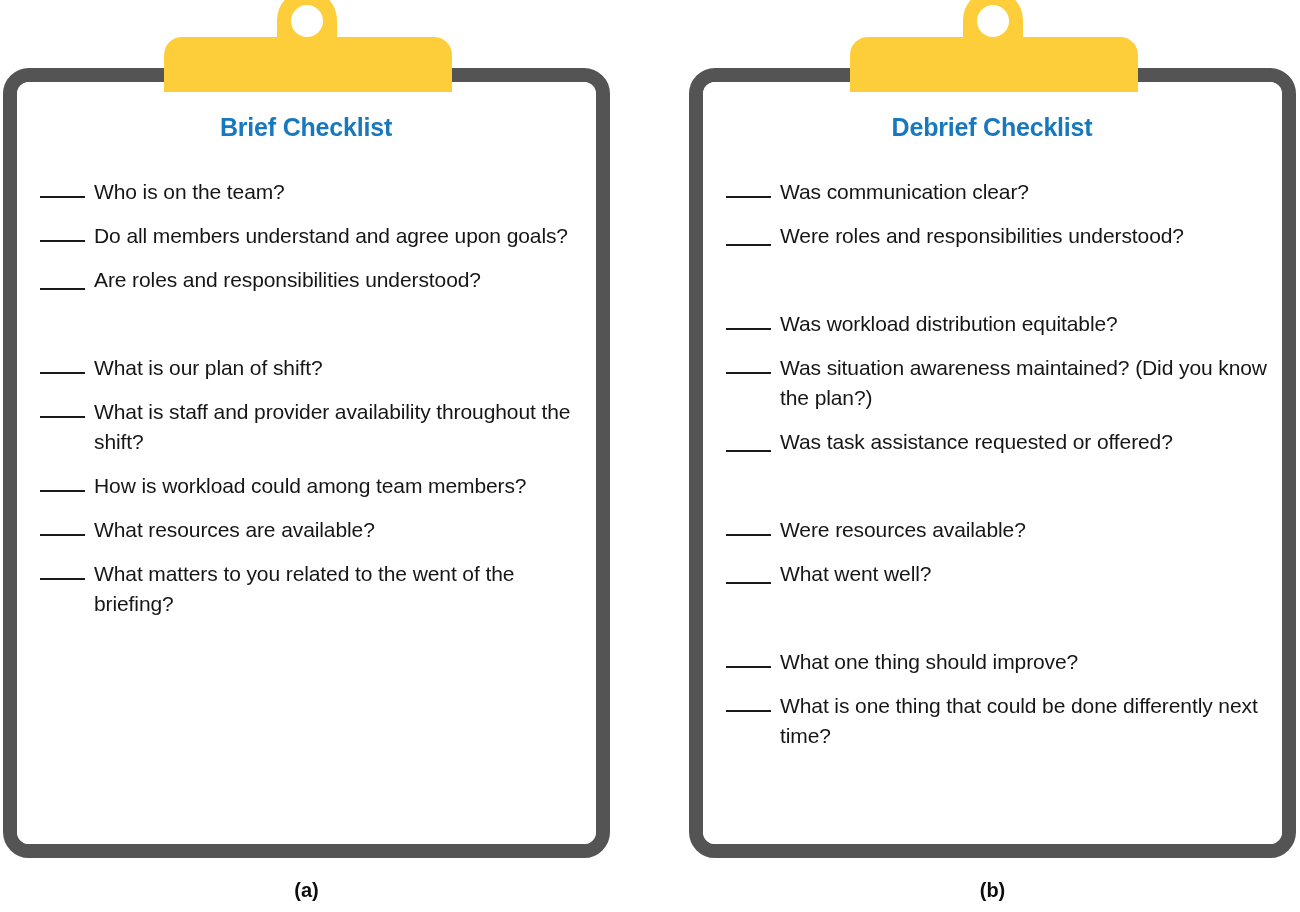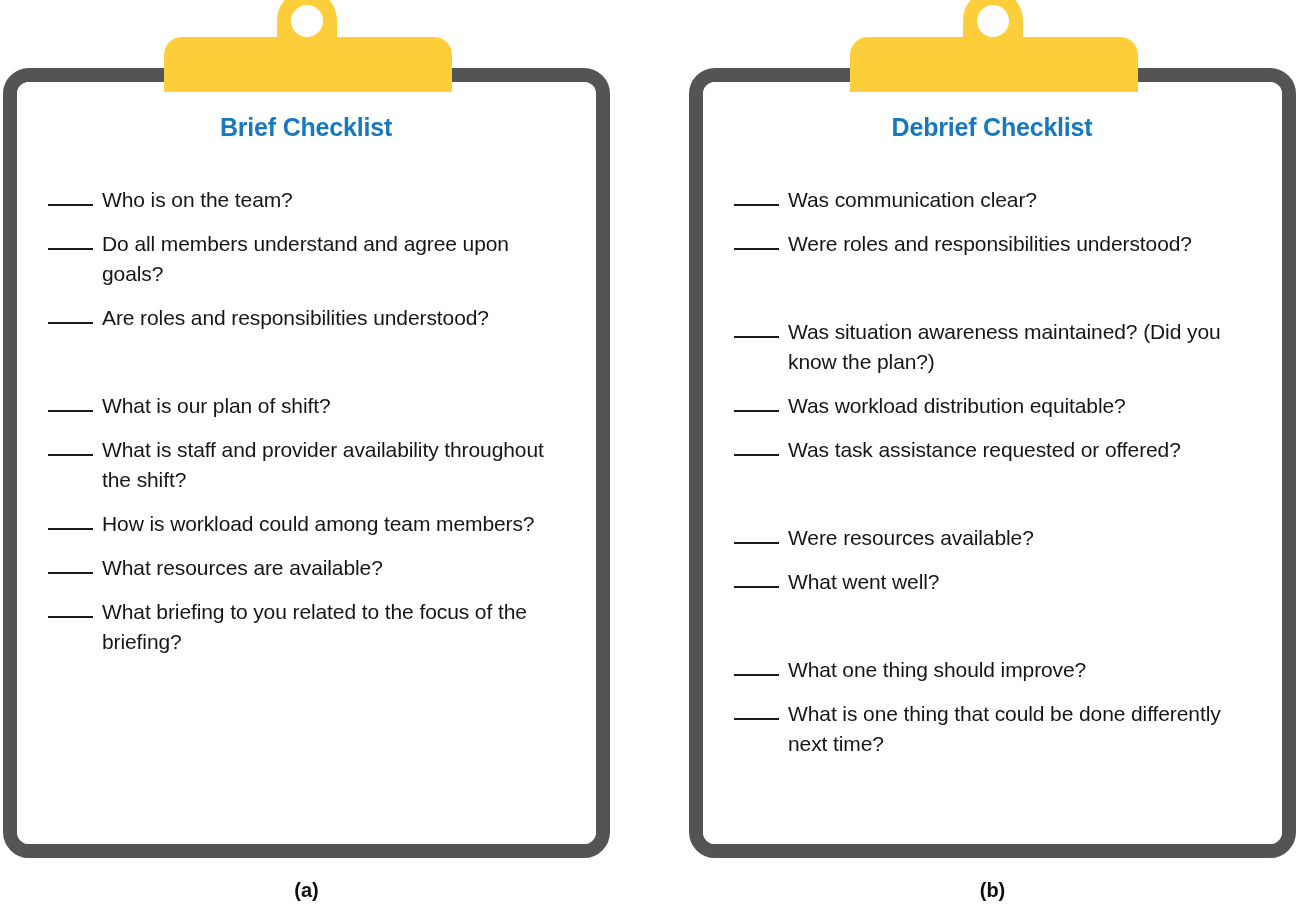--- a/index.html
+++ b/index.html
@@ -84,35 +84,36 @@
     font-size: 25px;
     font-weight: bold;
     letter-spacing: -0.2px;
     margin: 20px 0 0 0;
     padding: 0;
     line-height: 30px;
   }
 
   ul.checklist {
     list-style: none;
-    margin: 17px;
+    margin: 9px;
     padding: 0;
     position: absolute;
     left: 14px;
     right: 4px;
     top: 76px;
   }
   ul.checklist li {
     display: flex;
     align-items: flex-start;
     margin: 0 0 14px 0;
     padding: 0;
   }
   ul.checklist li.gap-after {
     margin-bottom: 58px;
+    align-items: center;
   }
   .blank-line {
     flex: 0 0 auto;
     width: 45px;
     height: 22px;
     margin-right: 9px;
     position: relative;
   }
   .blank-line::after {
     content: "";
@@ -190,21 +191,21 @@
           <li>
             <span class="blank-line"></span>
             <span class="item-text">How is workload could among team members?</span>
           </li>
           <li>
             <span class="blank-line"></span>
             <span class="item-text">What resources are available?</span>
           </li>
           <li>
             <span class="blank-line"></span>
-            <span class="item-text">What briefing to you related to the focus of the briefing?</span>
+            <span class="item-text">What matters to you related to the went of the briefing?</span>
           </li>
         </ul>
     </div>
 
     <div class="caption">(a)</div>
   </div>
 
   <div class="panel right">
 
     <div class="board-frame">
@@ -227,25 +228,25 @@
           <li>
             <span class="blank-line"></span>
             <span class="item-text">Was communication clear?</span>
           </li>
           <li class="gap-after">
             <span class="blank-line"></span>
             <span class="item-text">Were roles and responsibilities understood?</span>
           </li>
           <li>
             <span class="blank-line"></span>
+            <span class="item-text">Was workload distribution equitable?</span>
+          </li>
+          <li>
+            <span class="blank-line"></span>
             <span class="item-text">Was situation awareness maintained? (Did you know the plan?)</span>
-          </li>
-          <li>
-            <span class="blank-line"></span>
-            <span class="item-text">Was workload distribution equitable?</span>
           </li>
           <li class="gap-after">
             <span class="blank-line"></span>
             <span class="item-text">Was task assistance requested or offered?</span>
           </li>
           <li>
             <span class="blank-line"></span>
             <span class="item-text">Were resources available?</span>
           </li>
           <li class="gap-after">

